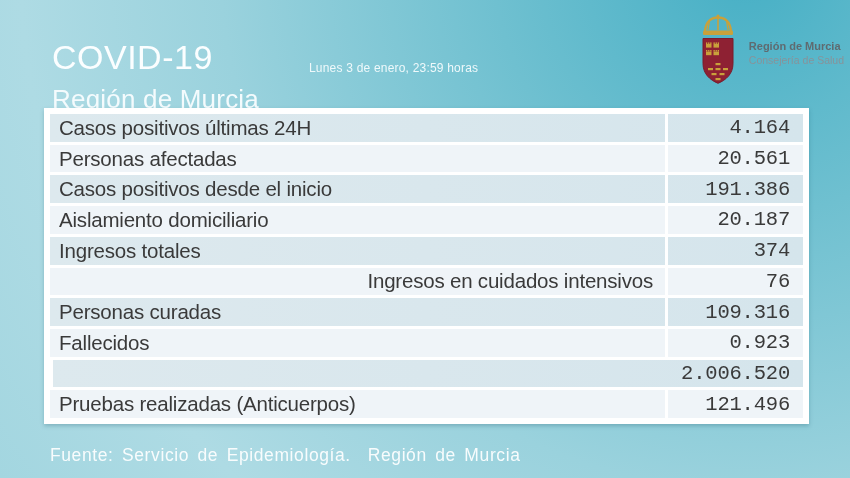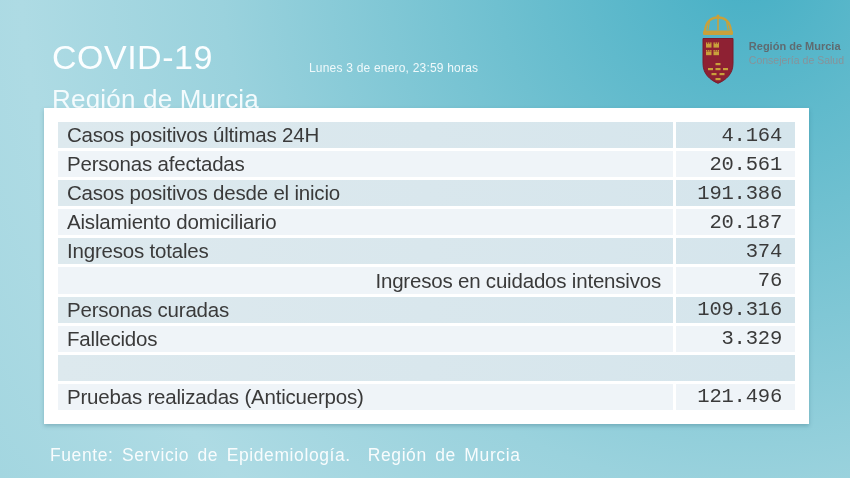--- a/index.html
+++ b/index.html
@@ -53,21 +53,21 @@
   .logo-dept { font-size: 10.5px; color: var(--logo-subtext, #87939a); }
 
   
   .stats-table {
     position: absolute;
     left: 44px;
     top: 108px;
     width: 765px;
     height: 316px;
     background: var(--table-border, #ffffff);
-    padding: 14px;
+    padding: 6px;
     display: flex;
     flex-direction: column;
     gap: 3px;
     box-shadow: 0 2px 4px rgba(10, 70, 90, 0.25);
   }
   .row { flex: 1; display: flex; font-size: 20.5px; color: var(--table-text, #3a3a3a); letter-spacing: -0.2px; }
   .row:nth-child(odd)  { background: linear-gradient(90deg, #dde9ee 0%, var(--row-odd, #d5e5ec) 100%); }
   .row:nth-child(even) { background: var(--row-even, #eff4f8); }
   .cell-label {
     width: 615px;
@@ -193,24 +193,25 @@
       <div class="cell-value">76</div>
     </div>
 
     <div class="row">
       <div class="cell-label">Personas curadas</div>
       <div class="cell-value">109.316</div>
     </div>
 
     <div class="row">
       <div class="cell-label">Fallecidos</div>
-      <div class="cell-value">3.329</div>
-    </div>
-
-    <div class="row">
+      <div class="cell-value">0.923</div>
+    </div>
+
+    <div class="row">
+      <div class="cell-value">2.006.520</div>
     </div>
 
     <div class="row">
       <div class="cell-label">Pruebas realizadas (Anticuerpos)</div>
       <div class="cell-value">121.496</div>
     </div>
   </div>
 
   <div class="footer-source">Fuente: Servicio de Epidemiología.  Región de Murcia</div>
 

